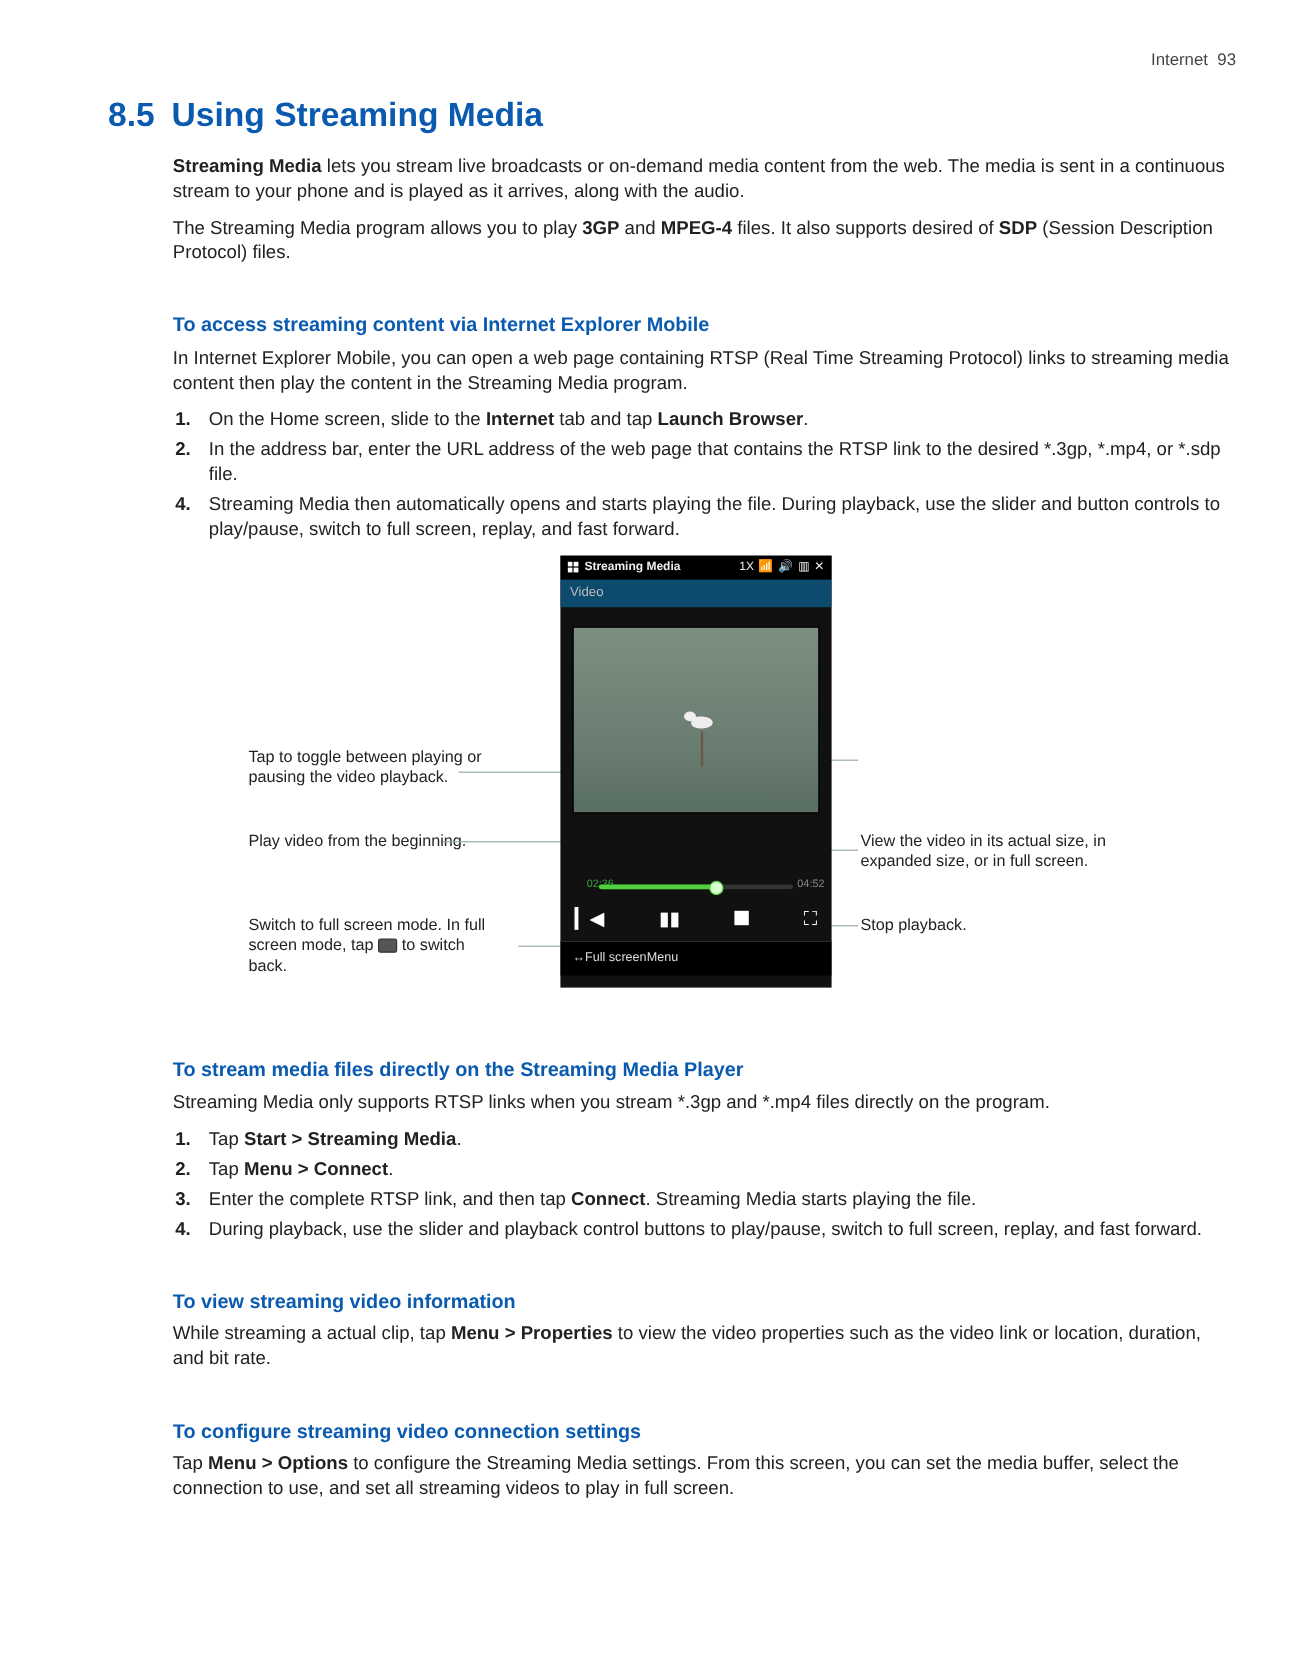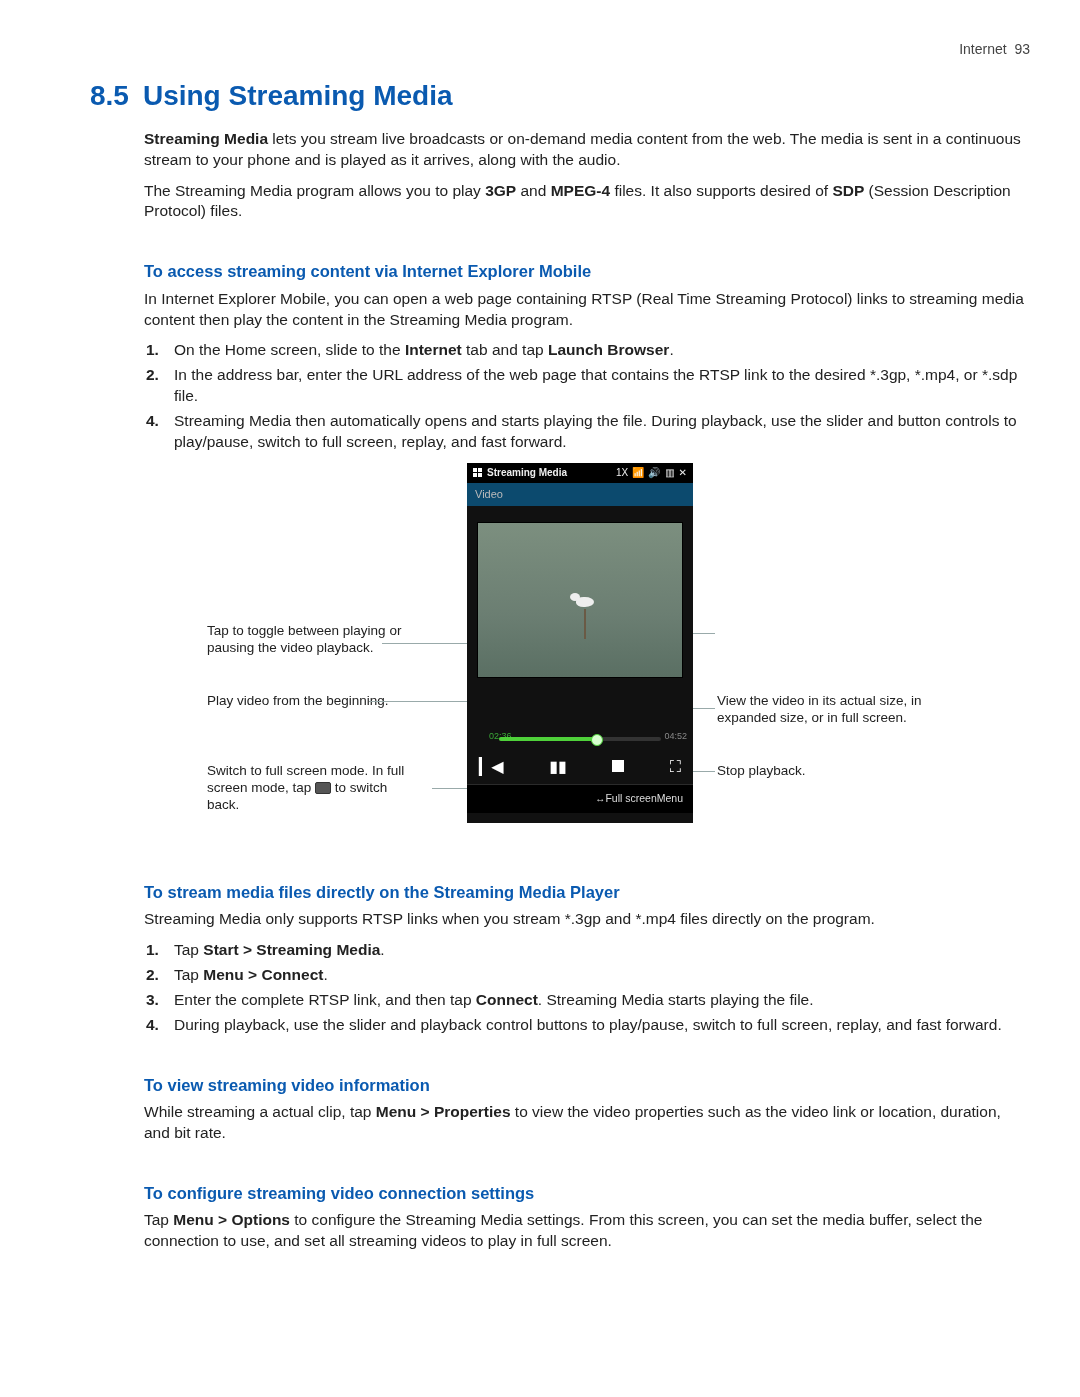--- a/index.html
+++ b/index.html
@@ -106,21 +106,21 @@
   .timeline .track{position:absolute;left:22px;right:22px;top:3px;height:4px;background:#333;border-radius:2px;}
   .timeline .fill{position:absolute;left:22px;top:3px;height:4px;width:96px;background:#4fd13a;border-radius:2px;}
   .timeline .knob{position:absolute;left:114px;top:0;width:10px;height:10px;border-radius:50%;background:#d8ffd0;border:1px solid #4fd13a;}
   .controls{
     display:flex;justify-content:space-between;align-items:center;
     padding:8px 12px 6px 12px;
   }
   .ctrl-btn{ color:#fff; font-size:16px; }
   .stopbox{width:12px;height:12px;background:#fff;display:inline-block;}
   .softkeys{
-    display:flex;justify-content:flex-end;
+    display:flex;justify-content:flex-start;
     padding:6px 10px 8px 10px; font-size:10.5px; color:#ddd;
     border-top:1px solid #2b2b2b; background:#000;
   }
   .callout {
     position:absolute; font-size:13.5px; line-height:1.25; color:#222;
     width:200px;
   }
   .callout.right { width:210px; }
   .line { position:absolute; background:#9aa; }
   .lineH{height:1px;} .lineV{width:1px;}

